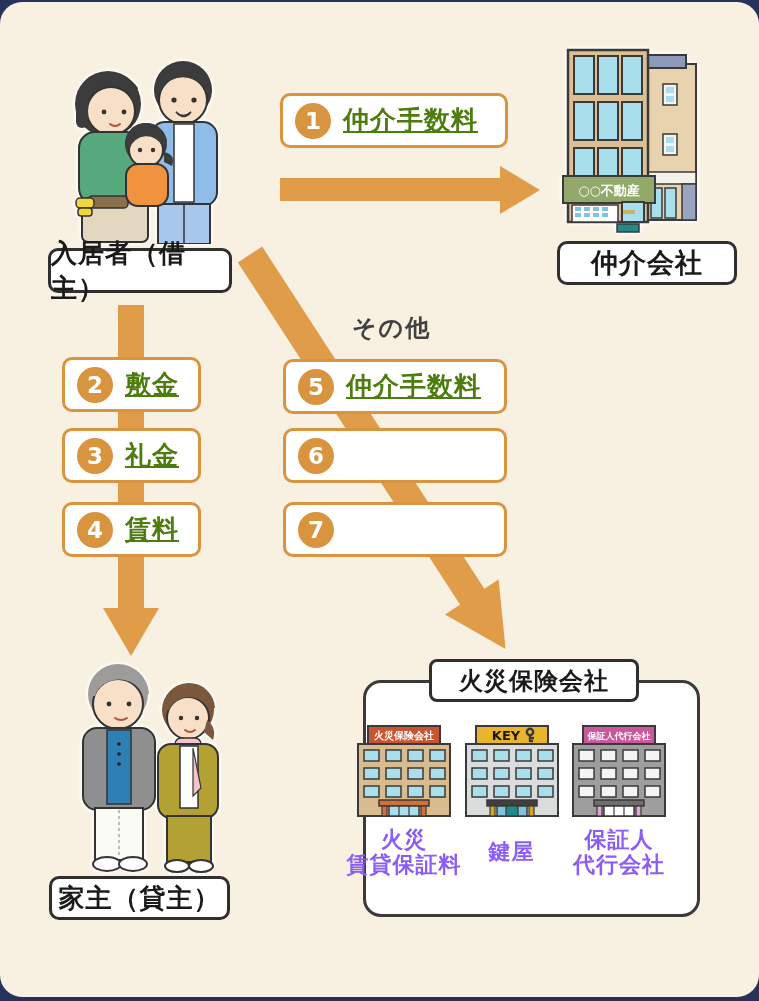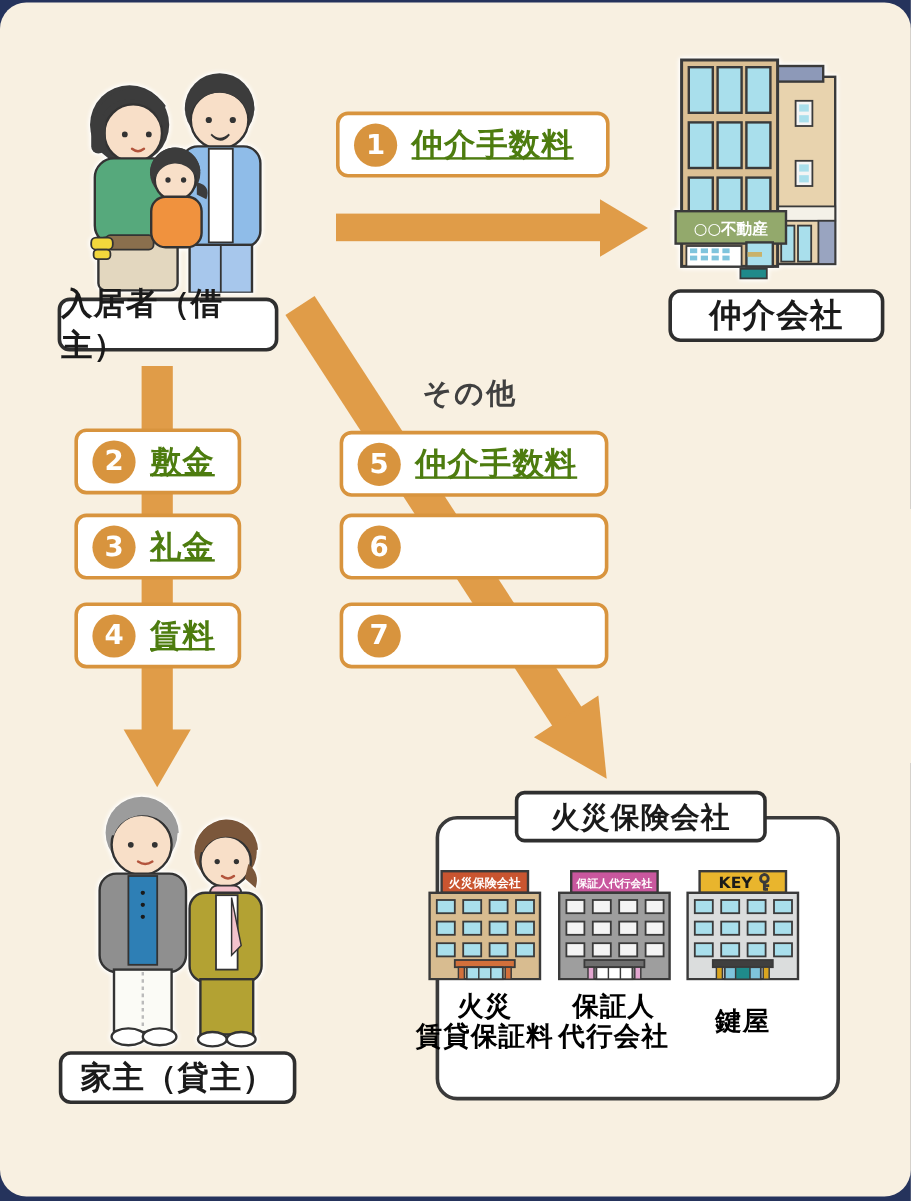--- a/index.html
+++ b/index.html
@@ -66,21 +66,21 @@
     display:flex; align-items:center; justify-content:center;
     font-size:24px; font-weight:bold; color:#1A1A1A; letter-spacing:1px; z-index:7;
   }
   .company-row {
     position:absolute; left:354px; top:723px; width:315px; height:185px;
     display:flex; justify-content:space-between; z-index:7;
   }
   .company { width:100px; display:flex; flex-direction:column; align-items:center; }
   .company svg { width:100px; height:92px; }
   .company-name {
-    margin-top:10px; text-align:center; font-weight:bold; color:#000000;
+    margin-top:10px; text-align:center; font-weight:bold; color:#8b5cf6;
     font-size:22px; line-height:1.15; letter-spacing:1px; white-space:nowrap;
   }
   .company-name.single { margin-top:22px; }
 
   .illu { position:absolute; z-index:2; filter:drop-shadow(0 0 2px #FFFFFF) drop-shadow(0 0 1px #FFFFFF); }
 </style>
 </head>
 <body>
 
 <div class="canvas">
@@ -244,21 +244,21 @@
     <path d="M130,78 q5,4 10,0" stroke="#B3543C" stroke-width="2" fill="none" stroke-linecap="round"></path>
     <rect x="120" y="86" width="26" height="14" rx="6" fill="#F4C3CC" stroke="#333" stroke-width="1.5"></rect>
     <rect x="103" y="92" width="60" height="74" rx="13" fill="#B3A233" stroke="#333" stroke-width="2"></rect>
     <rect x="125" y="94" width="18" height="62" fill="#FFFFFF" stroke="#333" stroke-width="1.5"></rect>
     <path d="M138,96 l8,40 l-8,8 z" fill="#F4C3CC" stroke="#333" stroke-width="1.2"></path>
     <rect x="112" y="164" width="44" height="46" fill="#B3A233" stroke="#333" stroke-width="2"></rect>
     <ellipse cx="122" cy="214" rx="12" ry="6" fill="#FFFFFF" stroke="#333" stroke-width="2"></ellipse>
     <ellipse cx="146" cy="214" rx="12" ry="6" fill="#FFFFFF" stroke="#333" stroke-width="2"></ellipse>
   </svg>
 
-  <div class="nametag" style="left:49px;top:874px;width:198px;height:44px;font-size:26px;">家主（貸主）</div>
+  <div class="nametag" style="left:49px;top:874px;width:181px;height:44px;font-size:26px;">家主（貸主）</div>
 
   <div class="others-panel"></div>
   <div class="others-title">火災保険会社</div>
 
   <div class="company-row">
 
     <div class="company">
       <svg viewBox="0 0 100 92">
         <rect x="14" y="1" width="72" height="18" fill="#C95530" stroke="#3A3A3A" stroke-width="2"></rect>
         <text x="50" y="14" text-anchor="middle" font-size="10" font-weight="bold" fill="#FFFFFF">火災保険会社</text>
@@ -280,52 +280,20 @@
         <rect x="25" y="75" width="50" height="6" fill="#D2703B" stroke="#3A3A3A" stroke-width="1.5"></rect>
         <rect x="28" y="81" width="5" height="10" fill="#D2703B" stroke="#3A3A3A" stroke-width="1.2"></rect>
         <rect x="67" y="81" width="5" height="10" fill="#D2703B" stroke="#3A3A3A" stroke-width="1.2"></rect>
         <rect x="35" y="81" width="30" height="10" fill="#A9DFEC" stroke="#3A3A3A" stroke-width="1.5"></rect>
         <line x1="45" y1="81" x2="45" y2="91" stroke="#3A3A3A" stroke-width="1.2"></line>
         <line x1="55" y1="81" x2="55" y2="91" stroke="#3A3A3A" stroke-width="1.2"></line>
       </svg>
       <div class="company-name">
         <div>火災</div>
         <div>賃貸保証料</div>
-      </div>
-    </div>
-
-    <div class="company">
-      <svg viewBox="0 0 100 92">
-        <rect x="14" y="1" width="72" height="18" fill="#C9579E" stroke="#3A3A3A" stroke-width="2"></rect>
-        <text x="50" y="14" text-anchor="middle" font-size="9" font-weight="bold" fill="#FFFFFF">保証人代行会社</text>
-        <rect x="4" y="19" width="92" height="72" fill="#9E9E9E" stroke="#3A3A3A" stroke-width="2"></rect>
-        <g fill="#F4F4F4" stroke="#3A3A3A" stroke-width="1.5">
-          <rect x="10" y="25" width="15" height="11"></rect>
-            <rect x="32" y="25" width="15" height="11"></rect>
-            <rect x="54" y="25" width="15" height="11"></rect>
-            <rect x="76" y="25" width="15" height="11"></rect>
-          <rect x="10" y="43" width="15" height="11"></rect>
-            <rect x="32" y="43" width="15" height="11"></rect>
-            <rect x="54" y="43" width="15" height="11"></rect>
-            <rect x="76" y="43" width="15" height="11"></rect>
-          <rect x="10" y="61" width="15" height="11"></rect>
-            <rect x="32" y="61" width="15" height="11"></rect>
-            <rect x="54" y="61" width="15" height="11"></rect>
-            <rect x="76" y="61" width="15" height="11"></rect>
-        </g>
-        <rect x="25" y="75" width="50" height="6" fill="#6E6E6E" stroke="#3A3A3A" stroke-width="1.5"></rect>
-        <rect x="28" y="81" width="5" height="10" fill="#E3A6D0" stroke="#3A3A3A" stroke-width="1.2"></rect>
-        <rect x="67" y="81" width="5" height="10" fill="#E3A6D0" stroke="#3A3A3A" stroke-width="1.2"></rect>
-        <rect x="35" y="81" width="30" height="10" fill="#FFFFFF" stroke="#3A3A3A" stroke-width="1.5"></rect>
-        <line x1="45" y1="81" x2="45" y2="91" stroke="#3A3A3A" stroke-width="1.2"></line>
-        <line x1="55" y1="81" x2="55" y2="91" stroke="#3A3A3A" stroke-width="1.2"></line>
-      </svg>
-      <div class="company-name">
-        <div>保証人</div>
-        <div>代行会社</div>
       </div>
     </div>
 
     <div class="company">
       <svg viewBox="0 0 100 92">
         <rect x="14" y="1" width="72" height="18" fill="#E9B52D" stroke="#3A3A3A" stroke-width="2"></rect>
         <text x="44" y="15" text-anchor="middle" font-size="13" font-weight="bold" fill="#1A1A1A">KEY</text>
         <g stroke="#3A3A3A" fill="none" stroke-width="2.4">
           <circle cx="68" cy="7" r="3.2"></circle>
           <line x1="68" y1="10" x2="68" y2="17"></line>
@@ -350,15 +318,47 @@
         <rect x="25" y="75" width="50" height="6" fill="#3F3F3F" stroke="#3A3A3A" stroke-width="1.5"></rect>
         <rect x="28" y="81" width="5" height="10" fill="#D9A520" stroke="#3A3A3A" stroke-width="1.2"></rect>
         <rect x="67" y="81" width="5" height="10" fill="#D9A520" stroke="#3A3A3A" stroke-width="1.2"></rect>
         <rect x="35" y="81" width="30" height="10" fill="#7FC4DC" stroke="#3A3A3A" stroke-width="1.5"></rect>
         <rect x="44" y="81" width="12" height="10" fill="#1F8A8A" stroke="#3A3A3A" stroke-width="1.2"></rect>
       </svg>
       <div class="company-name single">
         <div>鍵屋</div>
       </div>
     </div>
+
+    <div class="company">
+      <svg viewBox="0 0 100 92">
+        <rect x="14" y="1" width="72" height="18" fill="#C9579E" stroke="#3A3A3A" stroke-width="2"></rect>
+        <text x="50" y="14" text-anchor="middle" font-size="9" font-weight="bold" fill="#FFFFFF">保証人代行会社</text>
+        <rect x="4" y="19" width="92" height="72" fill="#9E9E9E" stroke="#3A3A3A" stroke-width="2"></rect>
+        <g fill="#F4F4F4" stroke="#3A3A3A" stroke-width="1.5">
+          <rect x="10" y="25" width="15" height="11"></rect>
+            <rect x="32" y="25" width="15" height="11"></rect>
+            <rect x="54" y="25" width="15" height="11"></rect>
+            <rect x="76" y="25" width="15" height="11"></rect>
+          <rect x="10" y="43" width="15" height="11"></rect>
+            <rect x="32" y="43" width="15" height="11"></rect>
+            <rect x="54" y="43" width="15" height="11"></rect>
+            <rect x="76" y="43" width="15" height="11"></rect>
+          <rect x="10" y="61" width="15" height="11"></rect>
+            <rect x="32" y="61" width="15" height="11"></rect>
+            <rect x="54" y="61" width="15" height="11"></rect>
+            <rect x="76" y="61" width="15" height="11"></rect>
+        </g>
+        <rect x="25" y="75" width="50" height="6" fill="#6E6E6E" stroke="#3A3A3A" stroke-width="1.5"></rect>
+        <rect x="28" y="81" width="5" height="10" fill="#E3A6D0" stroke="#3A3A3A" stroke-width="1.2"></rect>
+        <rect x="67" y="81" width="5" height="10" fill="#E3A6D0" stroke="#3A3A3A" stroke-width="1.2"></rect>
+        <rect x="35" y="81" width="30" height="10" fill="#FFFFFF" stroke="#3A3A3A" stroke-width="1.5"></rect>
+        <line x1="45" y1="81" x2="45" y2="91" stroke="#3A3A3A" stroke-width="1.2"></line>
+        <line x1="55" y1="81" x2="55" y2="91" stroke="#3A3A3A" stroke-width="1.2"></line>
+      </svg>
+      <div class="company-name">
+        <div>保証人</div>
+        <div>代行会社</div>
+      </div>
+    </div>
   </div>
 
 </div>
 
 </body></html>

